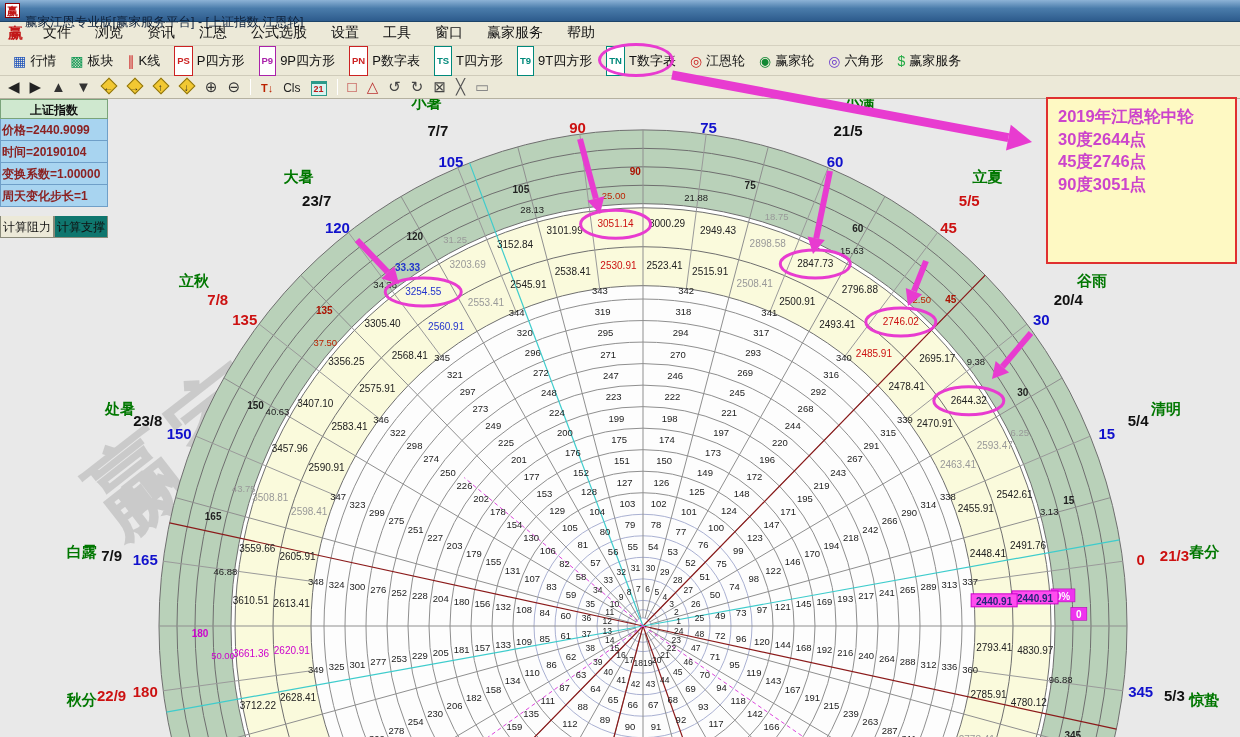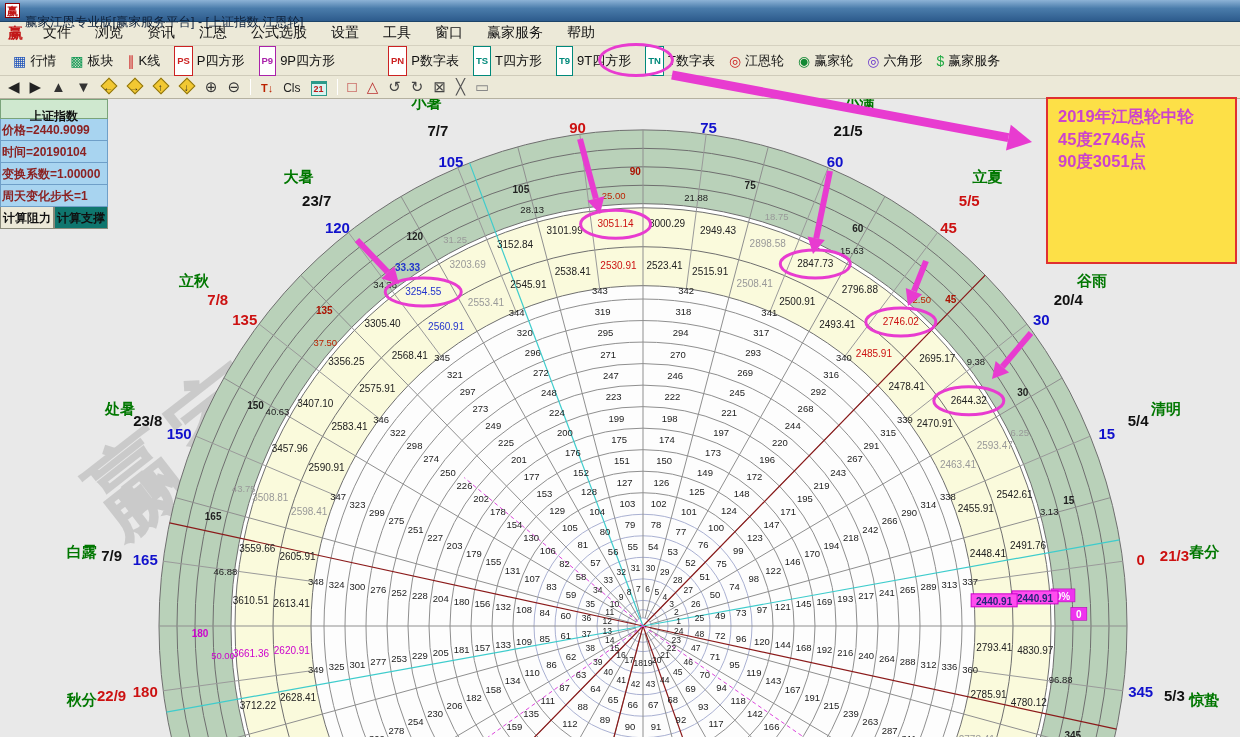--- a/index.html
+++ b/index.html
@@ -58,36 +58,36 @@
     padding:0 2px; line-height:11px;
   }
   .tb2 .txt { font-size:12px; color:#222; }
   .tb2 .tud { font-size:11px; font-weight:bold; color:#bb2200; }
   
   #chart-wrap { position:absolute; left:0; top:99px; width:1240px; height:638px; }
   
   #info-panel { position:absolute; left:0; top:99px; width:108px; font-size:12px; z-index:3; }
   #info-panel .ip-title {
     background:#cfe8cf; border:1px solid #7aa37a; color:#111; font-weight:bold;
-    text-align:center; padding:8px 0; height:20px;
+    text-align:center; padding:2px 0; height:20px;
   }
   #info-panel .ip-row {
     background:#a8d4f0; border:1px solid #6f9fc8; border-top:none; color:#8b2222;
     font-weight:bold; padding:3px 1px; white-space:nowrap; height:22px;
   }
   #info-panel .ip-btns { display:flex; }
   #info-panel .ip-btn {
-    flex:1; text-align:center; padding:3px 0; font-weight:bold; color:#111;
-    border:1px solid #8a8a7a; border-top:none; height:22px; cursor:default;
+    flex:1; text-align:center; padding:3px 0; font-weight:normal; color:#111;
+    border:1px solid #8a8a7a; border-top:none; height:22px; cursor:default;margin-top:9px;
   }
   #info-panel .ip-btn.resist { background:#ece9d8; }
   #info-panel .ip-btn.support { background:#0f766e; }
   
   #anno-box {
-    position:absolute; border:2px solid #e03030; background:#fde047; z-index:4;
+    position:absolute; border:2px solid #e03030; background:#fef9c3; z-index:4;
     padding:6px 10px; color:#cc44cc; font-size:16.5px; font-weight:bold; line-height:22.5px;
     white-space:nowrap;
   }
   
   #overlay { position:absolute; left:0; top:0; width:1240px; height:737px; z-index:6; pointer-events:none; }
   #gann-ellipse {
     position:absolute; border:3px solid #e83bd0; border-radius:50%; z-index:7; pointer-events:none;
   }
 </style>
 </head>
@@ -129,21 +129,21 @@
     </span>
     <span class="tb1-item">
       <span class="badge" style="color: rgb(204, 34, 34); border-color: rgb(204, 34, 34);">PS</span>
       <span>P四方形</span>
     </span>
     <span class="tb1-item">
       <span class="badge" style="color: rgb(170, 34, 170); border-color: rgb(170, 34, 170);">P9</span>
       <span>9P四方形</span>
     </span>
     <span class="tb1-item">
-      <span class="badge" style="color: rgb(204, 34, 34); border-color: rgb(204, 34, 34); margin-left: 39px;">PN</span>
+      <span class="badge" style="color: rgb(204, 34, 34); border-color: rgb(204, 34, 34);">PN</span>
       <span>P数字表</span>
     </span>
     <span class="tb1-item">
       <span class="badge" style="color: rgb(0, 137, 123); border-color: rgb(0, 137, 123);">TS</span>
       <span>T四方形</span>
     </span>
     <span class="tb1-item">
       <span class="badge" style="color: rgb(0, 137, 123); border-color: rgb(0, 137, 123);">T9</span>
       <span>9T四方形</span>
     </span>
@@ -858,20 +858,21 @@
   <div class="ip-row">变换系数=1.00000</div>
   <div class="ip-row">周天变化步长=1</div>
   <div class="ip-btns">
     <div class="ip-btn resist">计算阻力</div>
     <div class="ip-btn support">计算支撑</div>
   </div>
 </div>
 
 <div id="anno-box" style="left: 1046px; top: 97px; width: 191px; height: 167px; border-color: rgb(224, 48, 48); color: rgb(204, 68, 204);">
   <div>2019年江恩轮中轮</div>
+  <div>30度2644点</div>
   <div>45度2746点</div>
   <div>90度3051点</div>
 </div>
 
 <div id="gann-ellipse" style="left: 598px; top: 43px; width: 76px; height: 34px; border-color: rgb(232, 59, 208);"></div>
 <svg id="overlay">
     <line x1="672" y1="75" x2="1008.4051529461722" y2="137.60873679831536" stroke="#e83bd0" stroke-width="9"></line>
     <polygon points="1032,142 1005.9899581852457,150.5859026779207 1010.8203477070987,124.63157091871003" fill="#e83bd0"></polygon>
     <line x1="580" y1="139" x2="595.8773975910347" y2="198.54024096638005" stroke="#e83bd0" stroke-width="6"></line>
     <polygon points="600,214 587.3745301225437,200.80767229131098 604.3802650595256,196.27280964144913" fill="#e83bd0"></polygon>

